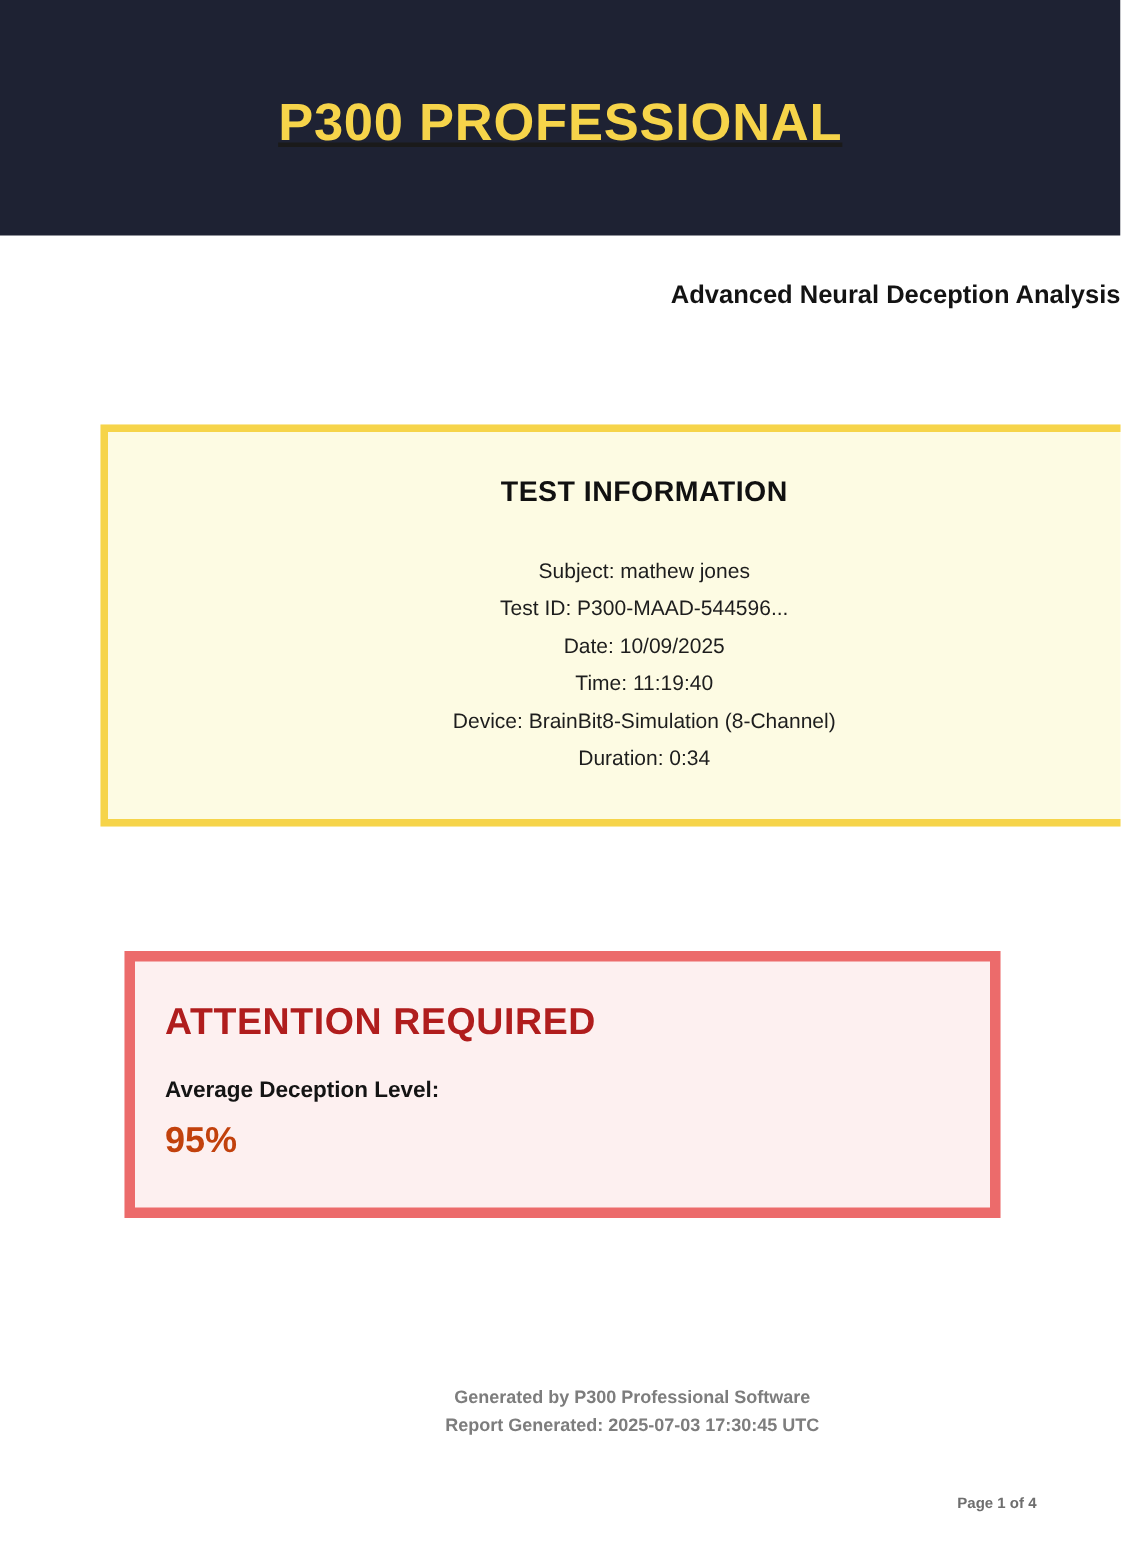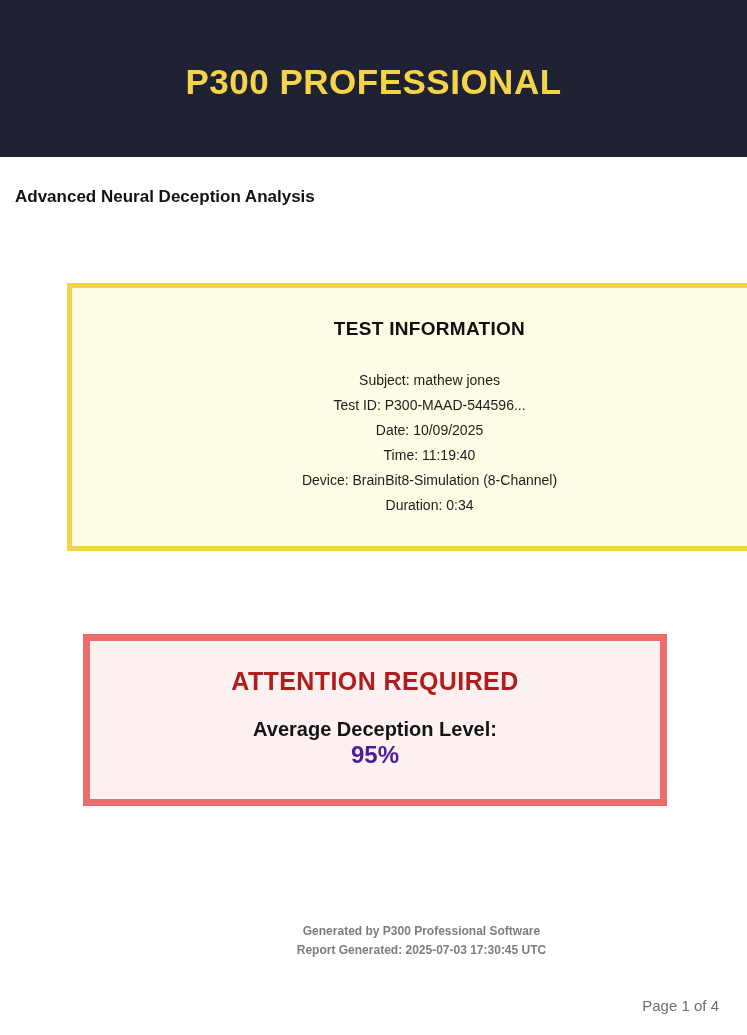--- a/index.html
+++ b/index.html
@@ -26,39 +26,39 @@
   
   .header-banner {
     width: 100%;
     height: 157px;
     background: #1e2233;
     display: flex;
     align-items: center;
     justify-content: center;
     box-sizing: border-box;
     padding-top: 6px;
+    text-decoration: underline;
   }
   .header-title-line {
     color: #f6d44a;
     font-size: 35px;
     font-weight: bold;
     letter-spacing: 0.5px;
     line-height: 43px;
     text-align: center;
     white-space: nowrap;
   }
 
   
   .subtitle {
-    text-align: left;
+    text-align: right;
     font-size: 17px;
     font-weight: bold;
     color: #131313;
     margin-top: 30px;
-    padding-left: 15px;
   }
 
   
   .info-box {
     position: absolute;
     left: 67px;
     top: 283px;
     width: 713px;
     box-sizing: border-box;
     border: 5px solid #f6d44a;
@@ -82,61 +82,62 @@
   
   .alert-box {
     position: absolute;
     left: 83px;
     top: 634px;
     width: 584px;
     box-sizing: border-box;
     border: 7px solid #ec6b6b;
     background: #fdf0f0;
     padding: 26px 20px 30px 20px;
-    text-align: center;
   }
   .alert-title {
     font-size: 25px;
     font-weight: bold;
     color: #b01d1d;
     letter-spacing: 0.4px;
     margin-bottom: 22px;
   }
   .alert-label {
-    font-size: 20px;
+    font-size: 15px;
     font-weight: bold;
     color: #141414;
+    margin-bottom: 12px;
   }
   .alert-value {
     font-size: 24px;
     font-weight: bold;
-    color: #4c1d95;
+    color: #c2410c;
   }
 
   
   .footer {
     position: absolute;
     left: 0;
     top: 922px;
     width: 100%;
     text-align: center;
     margin-left: 48px;
   }
   .footer-line {
     font-size: 12px;
     font-weight: bold;
     color: #7d7d7d;
     line-height: 19px;
   }
   .page-number {
     position: absolute;
-    right: 28px;
+    right: 56px;
     top: 997px;
-    font-size: 15px;
+    font-size: 10px;
     color: #6e6e6e;
+    font-weight: bold;
   }
 </style>
 </head>
 <body>
 
 <div class="page">
 
   <div class="header-banner">
     <div class="header-title-line">P300 PROFESSIONAL</div>
   </div>

